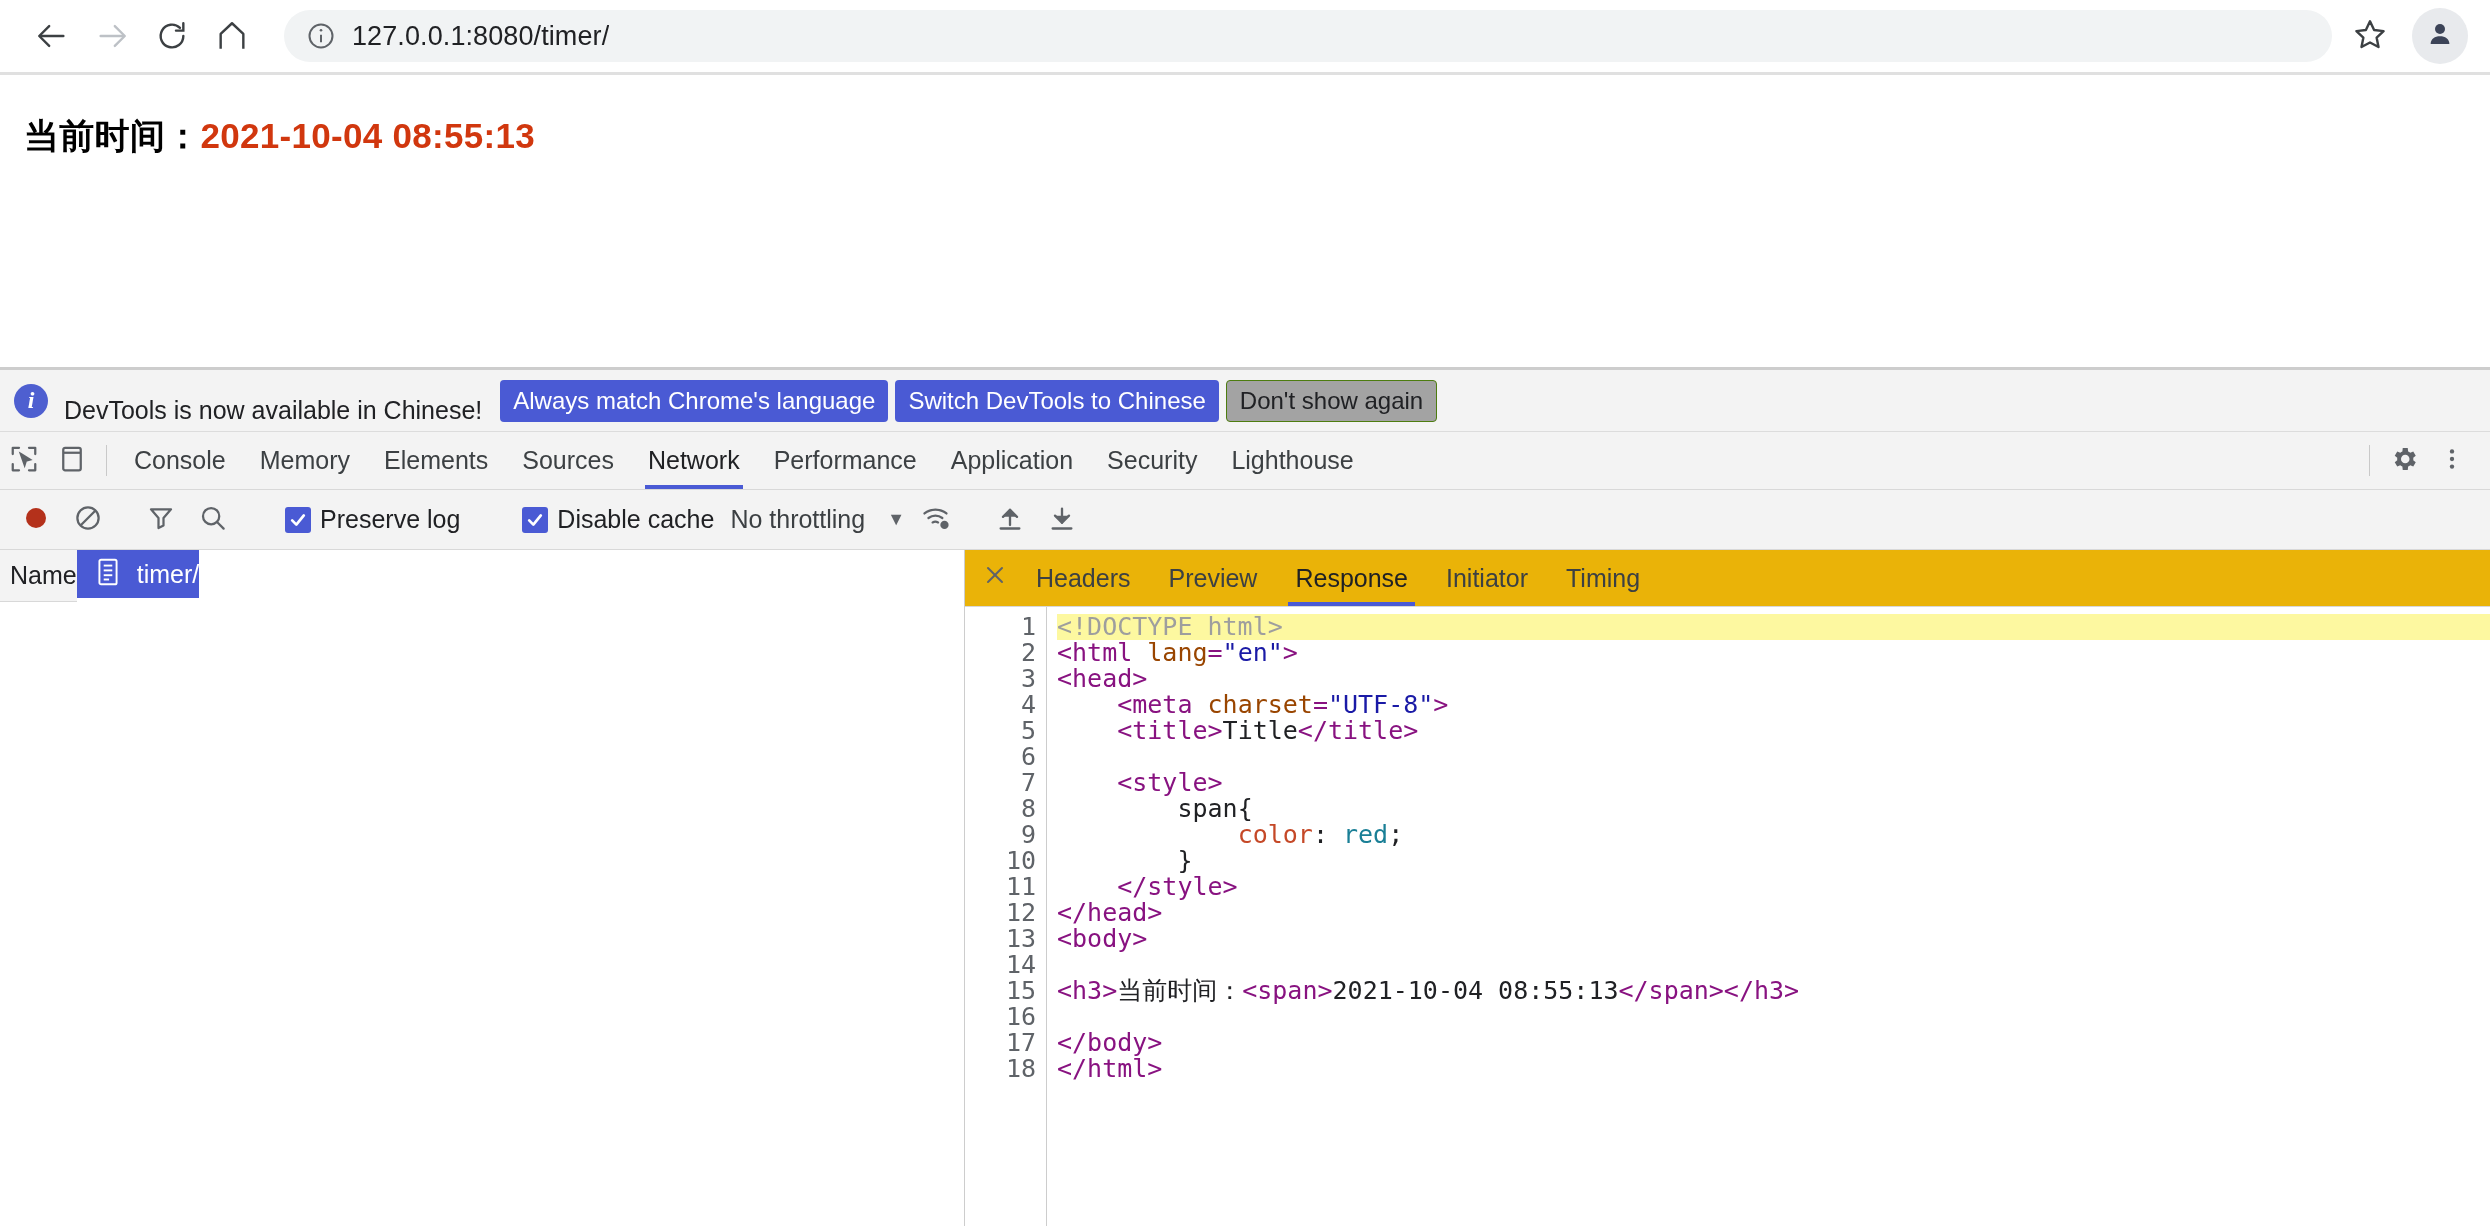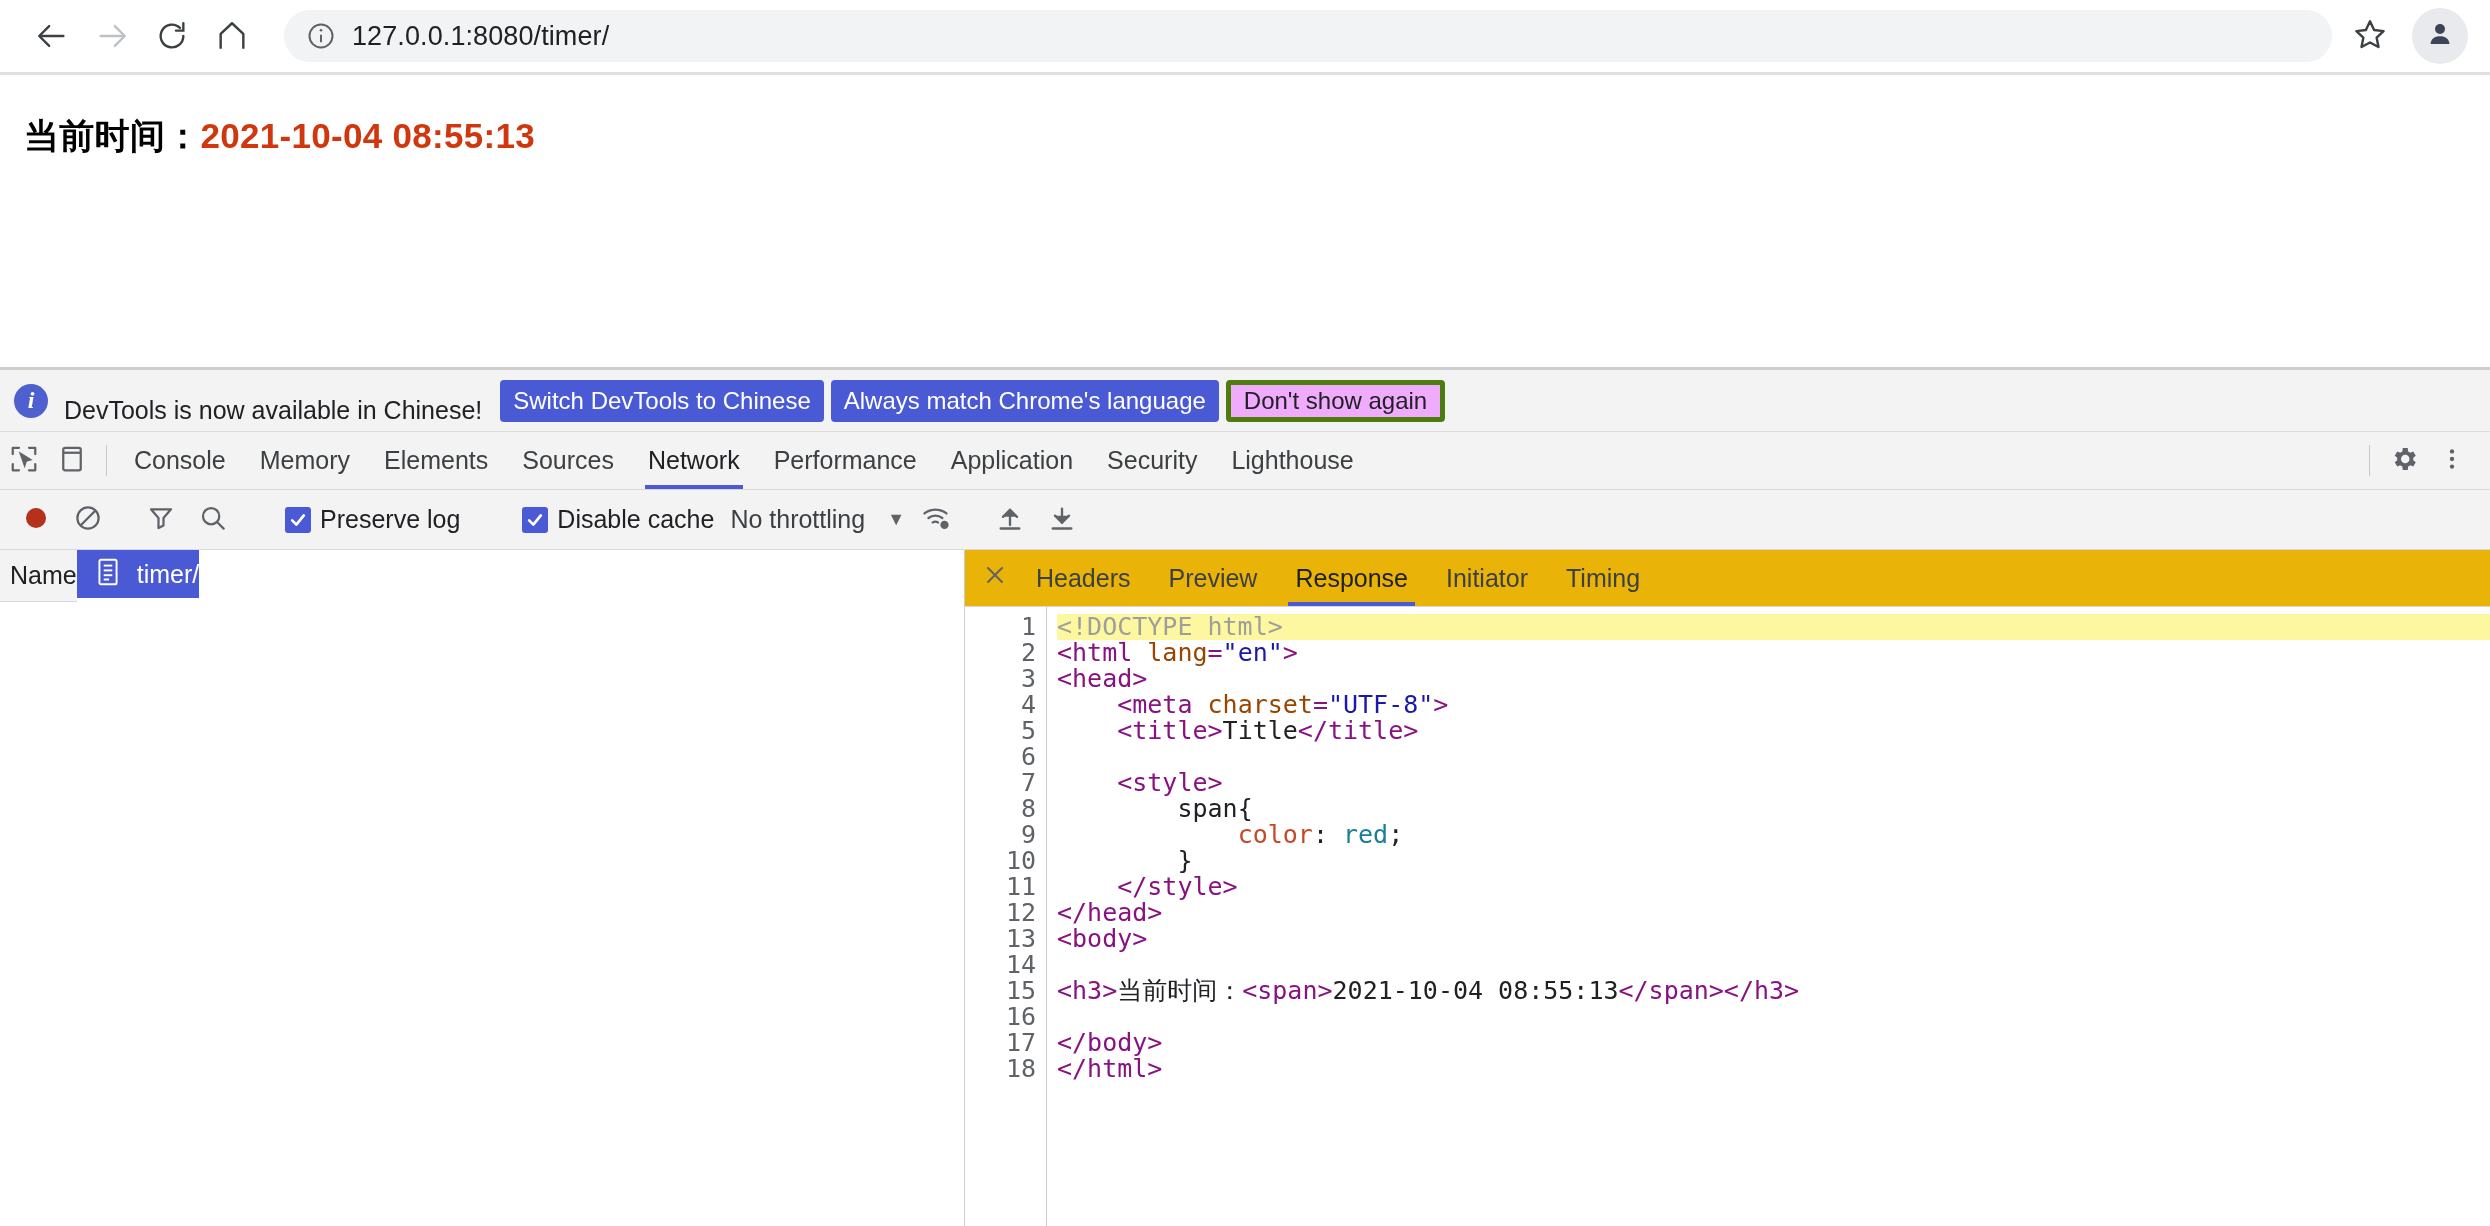--- a/index.html
+++ b/index.html
@@ -117,21 +117,21 @@
   .notice-btn {
     height: 42px;
     display: flex; align-items: center;
     padding: 0 13px;
     font-size: 24px;
     border-radius: 4px;
     margin-right: 7px;
     white-space: nowrap;
   }
   .notice-btn.primary { background: #4a5ad4; color: #ffffff; }
-  .notice-btn.ghost { background: #f0abfc; color: #202124; border: 5px solid #4d7c0f; }
+  .notice-btn.ghost { background: #a3a3a3; color: #202124; border: 1px solid #4d7c0f; }
 
   
   .tabs-row {
     height: 58px;
     display: flex;
     align-items: stretch;
     background: #f3f3f3;
     border-bottom: 1px solid #d8d8d8;
     flex: 0 0 auto;
   }
@@ -349,22 +349,22 @@
 
 <div class="page-viewport">
   <div class="page-h3"><span>当前时间：</span><span class="time-span">2021-10-04 08:55:13</span></div>
 </div>
 
 <div class="devtools">
 
   <div class="notice-bar">
     <div class="notice-icon">i</div>
     <div class="notice-text">DevTools is now available in Chinese!</div>
+    <div class="notice-btn primary">Always match Chrome's language</div>
     <div class="notice-btn primary">Switch DevTools to Chinese</div>
-    <div class="notice-btn primary">Always match Chrome's language</div>
     <div class="notice-btn ghost">Don't show again</div>
   </div>
 
   <div class="tabs-row">
     <div class="tool-icon-btn">
       <span>
         <svg width="30" height="30" viewBox="0 0 24 24" fill="none" stroke="#5f6368" stroke-width="1.8">
             <path d="M3 3h5M3 3v5M21 3h-5M21 3v5M3 21h5M3 21v-5M21 21h-5M21 21v-5" stroke-linecap="round"></path>
             <path d="M9.5 8l7.2 4.4-3.2 .9-1 3.2z" fill="#5f6368"></path>
           </svg>

